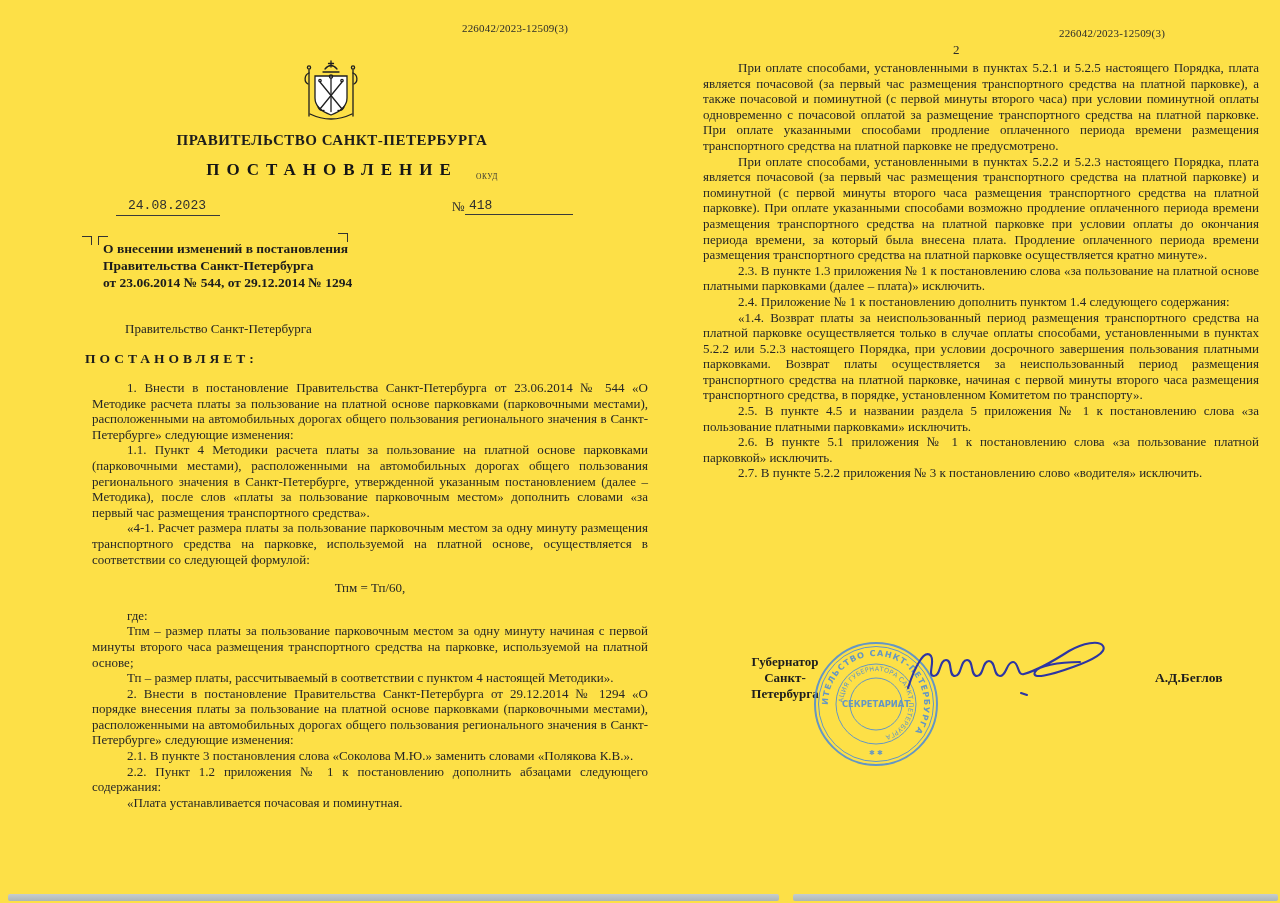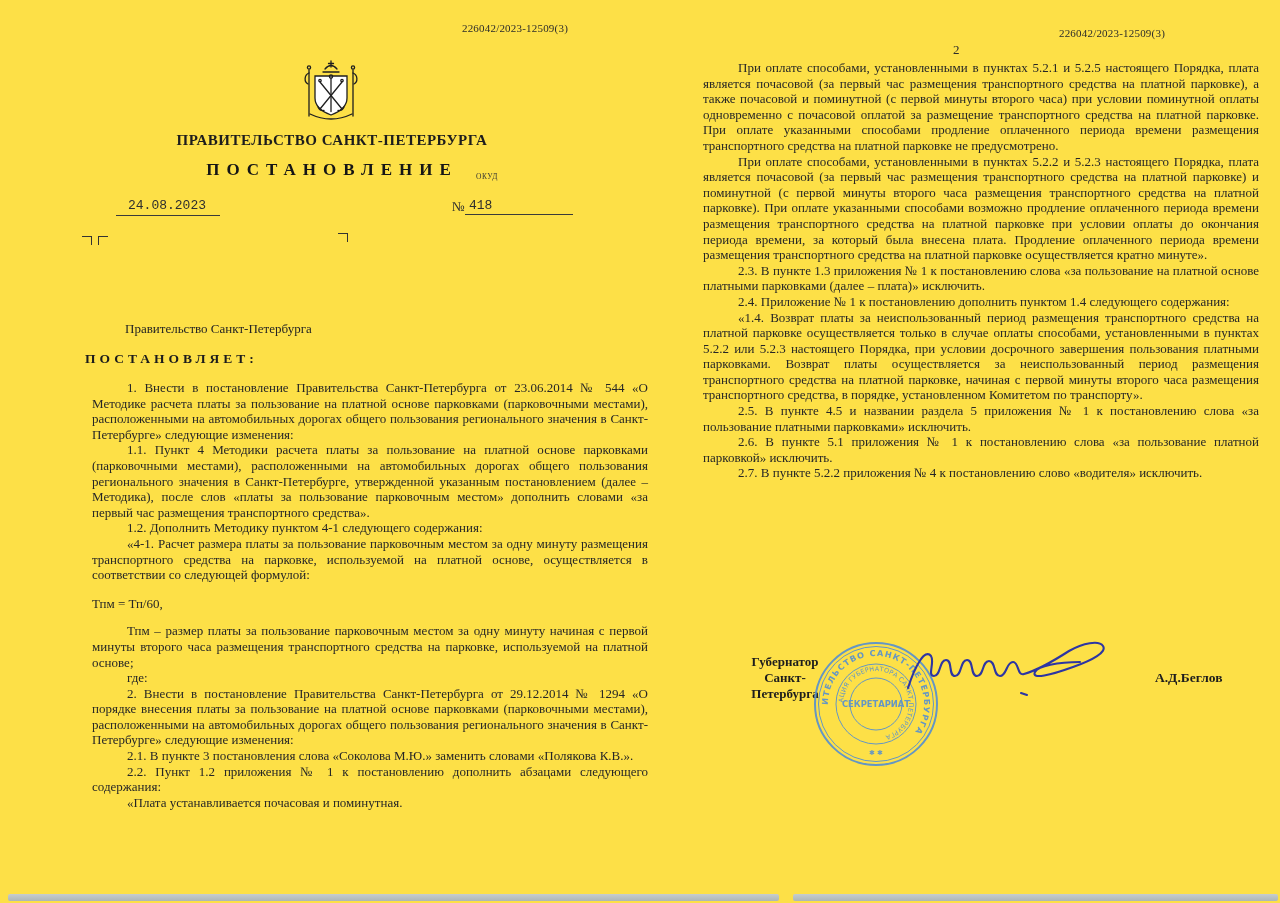--- a/index.html
+++ b/index.html
@@ -22,21 +22,21 @@
   
   .mark{width:9px;height:8px;}
   .mark.tr{border-top:1.4px solid #333;border-right:1.4px solid #333;}
   .mark.tl{border-top:1.4px solid #333;border-left:1.4px solid #333;}
   .title-block{left:103px;top:240px;width:262px;font-weight:bold;font-size:13.5px;line-height:17px;color:#1c1c1c;}
   .preamble{left:125px;top:321px;font-size:13px;color:#242424;}
   .resolve{left:85px;top:351px;font-weight:bold;font-size:13.5px;letter-spacing:4px;color:#1c1c1c;}
   
   .body-col{line-height:15.6px;}
   .para{margin:0;text-indent:35px;text-align:justify;font-size:13px;line-height:15.6px;color:#262626;}
-  .para.formula{text-indent:0;margin:13px 0 12px 0;}
+  .para.formula{text-indent:0;text-align:center;margin:13px 0 12px 0;}
   #p1-body{left:92px;top:380px;width:556px;}
   #p2-body{left:703px;top:60px;width:556px;}
   .page-num{left:953px;top:42px;font-size:13px;color:#2b2b2b;}
   
   .gov-label{left:733px;top:654px;width:104px;text-align:center;font-weight:bold;font-size:13px;line-height:16px;color:#1d1d1d;}
   .sig-name{left:1125px;top:670px;font-weight:bold;font-size:13.5px;color:#1d1d1d;margin-left:30px;}
   .stamp-wrap{left:812px;top:640px;opacity:.88;}
   .sign-wrap{left:903px;top:636px;}
   
   .page-edge{top:894px;height:7px;background:linear-gradient(#c6cdce,#adb6b8);border-radius:2px;}
@@ -77,50 +77,55 @@
 
   <div class="abs date-field">24.08.2023</div>
   <div class="abs num-field">
     <span class="no">№</span><span class="num-line">418</span>
   </div>
 
   <div class="abs mark tr" style="left:82px;top:236px;"></div>
   <div class="abs mark tl" style="left:98px;top:236px;"></div>
   <div class="abs mark tr" style="left:338px;top:233px;"></div>
 
+  <div class="abs title-block">
+    <div>О внесении изменений в постановления</div>
+    <div>Правительства Санкт-Петербурга</div>
+    <div>от 23.06.2014 № 544, от 29.12.2014 № 1294</div>
+  </div>
 
   <div class="abs preamble">Правительство Санкт-Петербурга</div>
   <div class="abs resolve">ПОСТАНОВЛЯЕТ:</div>
 
   <div class="abs body-col" id="p1-body">
       <p class="para">1. Внести в постановление Правительства Санкт-Петербурга от 23.06.2014 № 544 «О Методике расчета платы за пользование на платной основе парковками (парковочными местами), расположенными на автомобильных дорогах общего пользования регионального значения в Санкт-Петербурге» следующие изменения:</p>
       <p class="para">1.1. Пункт 4 Методики расчета платы за пользование на платной основе парковками (парковочными местами), расположенными на автомобильных дорогах общего пользования регионального значения в Санкт-Петербурге, утвержденной указанным постановлением (далее – Методика), после слов «платы за пользование парковочным местом» дополнить словами «за первый час размещения транспортного средства».</p>
-      <p class="para">1.2. Дополнить Методику пунктом 4-1 следующего содержания:</p>
       <p class="para">«4-1. Расчет размера платы за пользование парковочным местом за одну минуту размещения транспортного средства на парковке, используемой на платной основе, осуществляется в соответствии со следующей формулой:</p>
       <p class="para formula">Тпм = Тп/60,</p>
+      <p class="para">где:</p>
       <p class="para">Тпм – размер платы за пользование парковочным местом за одну минуту начиная с первой минуты второго часа размещения транспортного средства на парковке, используемой на платной основе;</p>
-      <p class="para">где:</p>
+      <p class="para">Тп – размер платы, рассчитываемый в соответствии с пунктом 4 настоящей Методики».</p>
       <p class="para">2. Внести в постановление Правительства Санкт-Петербурга от 29.12.2014 № 1294 «О порядке внесения платы за пользование на платной основе парковками (парковочными местами), расположенными на автомобильных дорогах общего пользования регионального значения в Санкт-Петербурге» следующие изменения:</p>
       <p class="para">2.1. В пункте 3 постановления слова «Соколова М.Ю.» заменить словами «Полякова К.В.».</p>
       <p class="para">2.2. Пункт 1.2 приложения № 1 к постановлению дополнить абзацами следующего содержания:</p>
       <p class="para">«Плата устанавливается почасовая и поминутная.</p>
     </div>
 
   <div class="abs docref" style="left:965px;top:27px;">226042/2023-12509(3)</div>
   <div class="abs page-num">2</div>
 
   <div class="abs body-col" id="p2-body">
       <p class="para">При оплате способами, установленными в пунктах 5.2.1 и 5.2.5 настоящего Порядка, плата является почасовой (за первый час размещения транспортного средства на платной парковке), а также почасовой и поминутной (с первой минуты второго часа) при условии поминутной оплаты одновременно с почасовой оплатой за размещение транспортного средства на платной парковке. При оплате указанными способами продление оплаченного периода времени размещения транспортного средства на платной парковке не предусмотрено.</p>
       <p class="para">При оплате способами, установленными в пунктах 5.2.2 и 5.2.3 настоящего Порядка, плата является почасовой (за первый час размещения транспортного средства на платной парковке) и поминутной (с первой минуты второго часа размещения транспортного средства на платной парковке). При оплате указанными способами возможно продление оплаченного периода времени размещения транспортного средства на платной парковке при условии оплаты до окончания периода времени, за который была внесена плата. Продление оплаченного периода времени размещения транспортного средства на платной парковке осуществляется кратно минуте».</p>
       <p class="para">2.3. В пункте 1.3 приложения № 1 к постановлению слова «за пользование на платной основе платными парковками (далее – плата)» исключить.</p>
       <p class="para">2.4. Приложение № 1 к постановлению дополнить пунктом 1.4 следующего содержания:</p>
       <p class="para">«1.4. Возврат платы за неиспользованный период размещения транспортного средства на платной парковке осуществляется только в случае оплаты способами, установленными в пунктах 5.2.2 или 5.2.3 настоящего Порядка, при условии досрочного завершения пользования платными парковками. Возврат платы осуществляется за неиспользованный период размещения транспортного средства на платной парковке, начиная с первой минуты второго часа размещения транспортного средства, в порядке, установленном Комитетом по транспорту».</p>
       <p class="para">2.5. В пункте 4.5 и названии раздела 5 приложения № 1 к постановлению слова «за пользование платными парковками» исключить.</p>
       <p class="para">2.6. В пункте 5.1 приложения № 1 к постановлению слова «за пользование платной парковкой» исключить.</p>
-      <p class="para">2.7. В пункте 5.2.2 приложения № 4 к постановлению слово «водителя» исключить.</p>
+      <p class="para">2.7. В пункте 5.2.2 приложения № 3 к постановлению слово «водителя» исключить.</p>
     </div>
 
   <div class="abs gov-label">
     <div>Губернатор</div>
     <div>Санкт-Петербурга</div>
   </div>
   <div class="abs sig-name">А.Д.Беглов</div>
 
   <svg class="abs stamp-wrap" width="128" height="128" viewBox="0 0 128 128">
     <defs>

